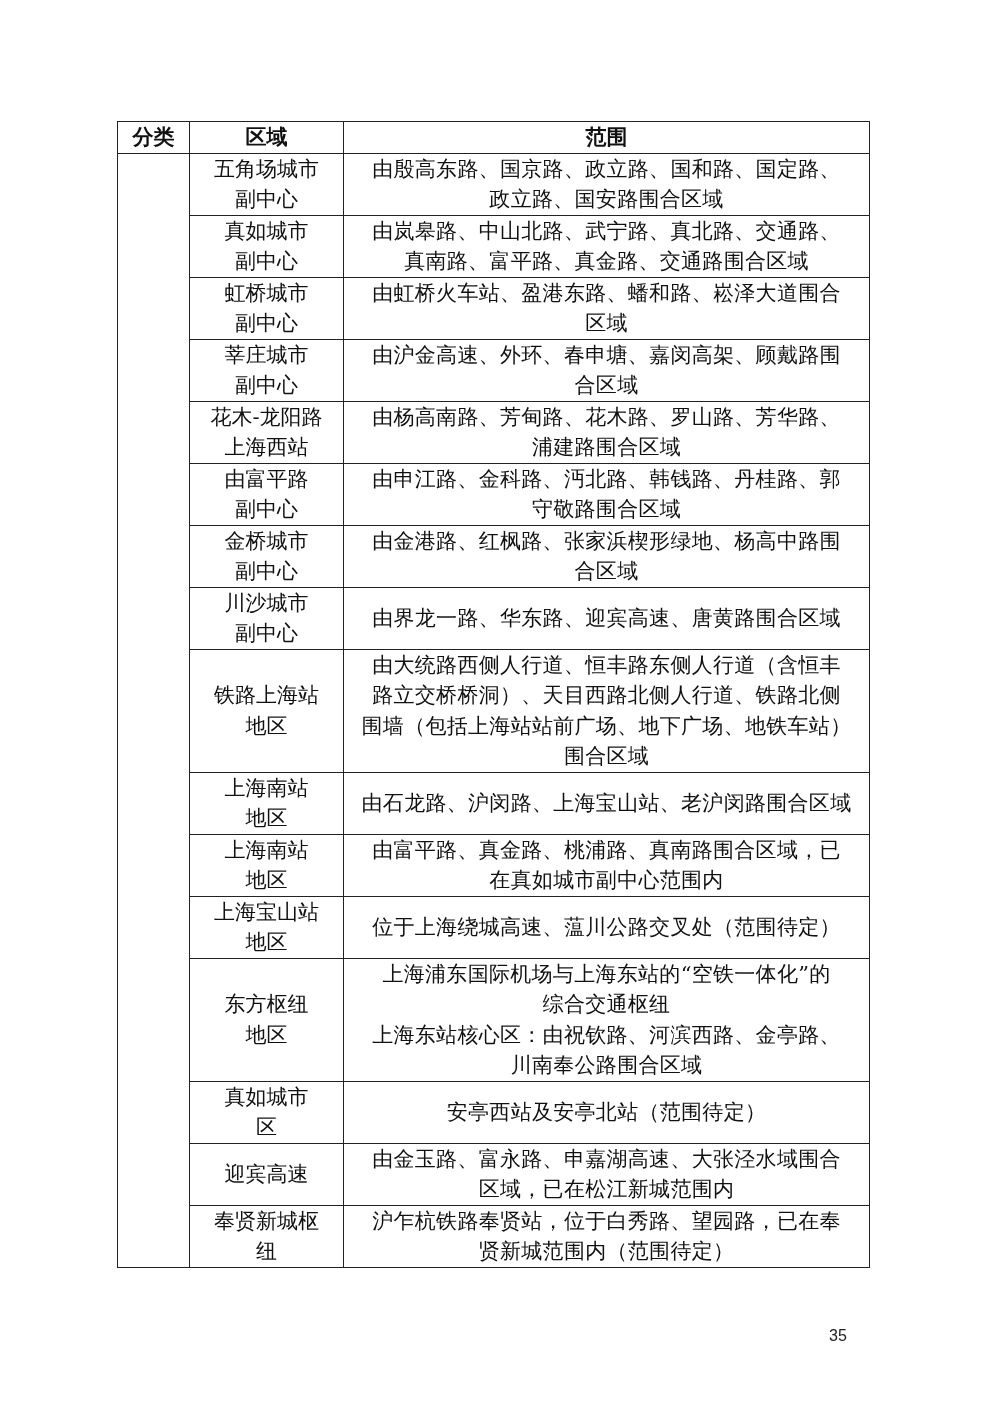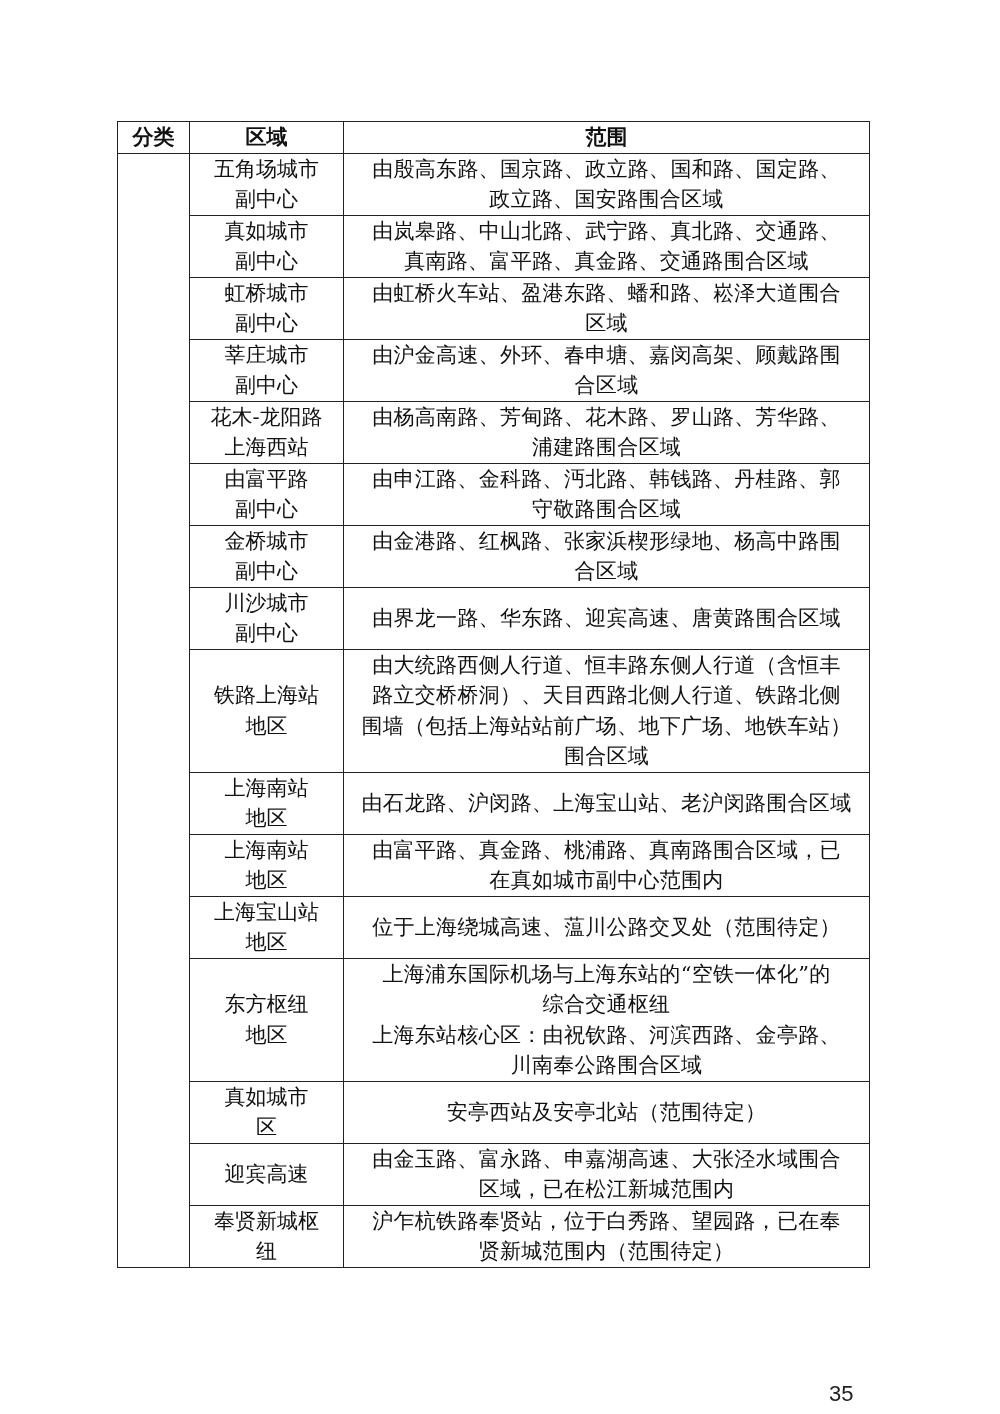--- a/index.html
+++ b/index.html
@@ -16,22 +16,22 @@
       font-weight: normal; text-align: center;
     }
     table.zones th { text-align: center; height: 30px; padding: 0; font-weight: bold; }
     col.c1 { width: 72px; }
     col.c2 { width: 154px; }
     col.c3 { width: 526px; }
     td.cat { padding: 0; }
     td.range { letter-spacing: 0.3px; }
     .ln { display: block; }
     .page-num {
-      position: absolute; left: 829px; top: 1381px;
-      font-family: "Liberation Sans", sans-serif; font-size: 22px; color: #222;
+      position: absolute; left: 829px; top: 1327px;
+      font-family: "Liberation Sans", sans-serif; font-size: 16px; color: #222;
     }
   </style>
 </head>
 <body>
 
 <div class="page">
   <table class="zones">
     <colgroup>
         <col class="c1">
         <col class="c2">

